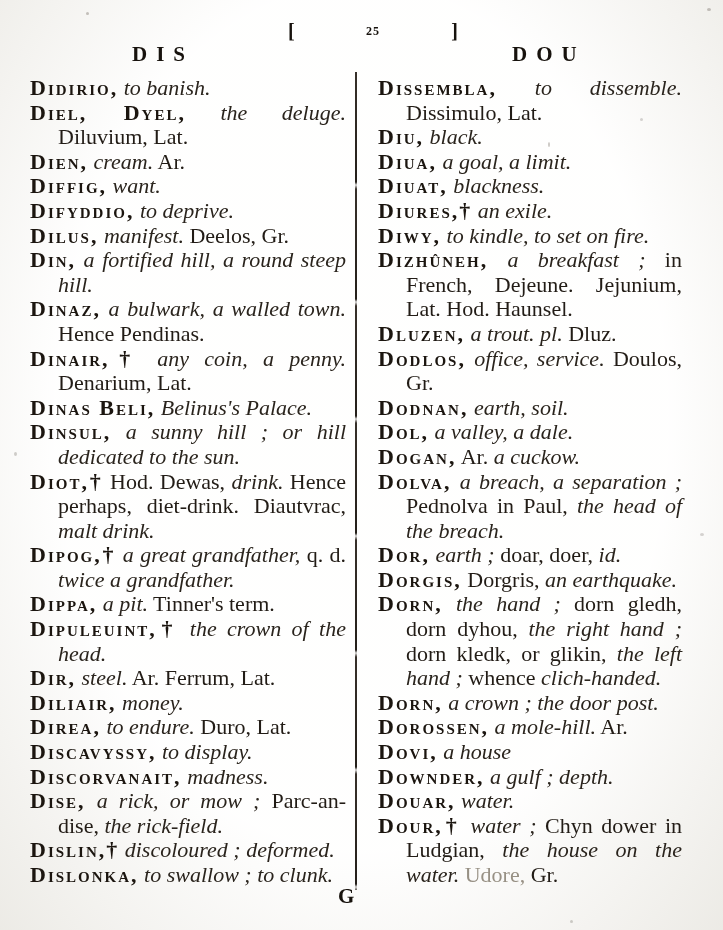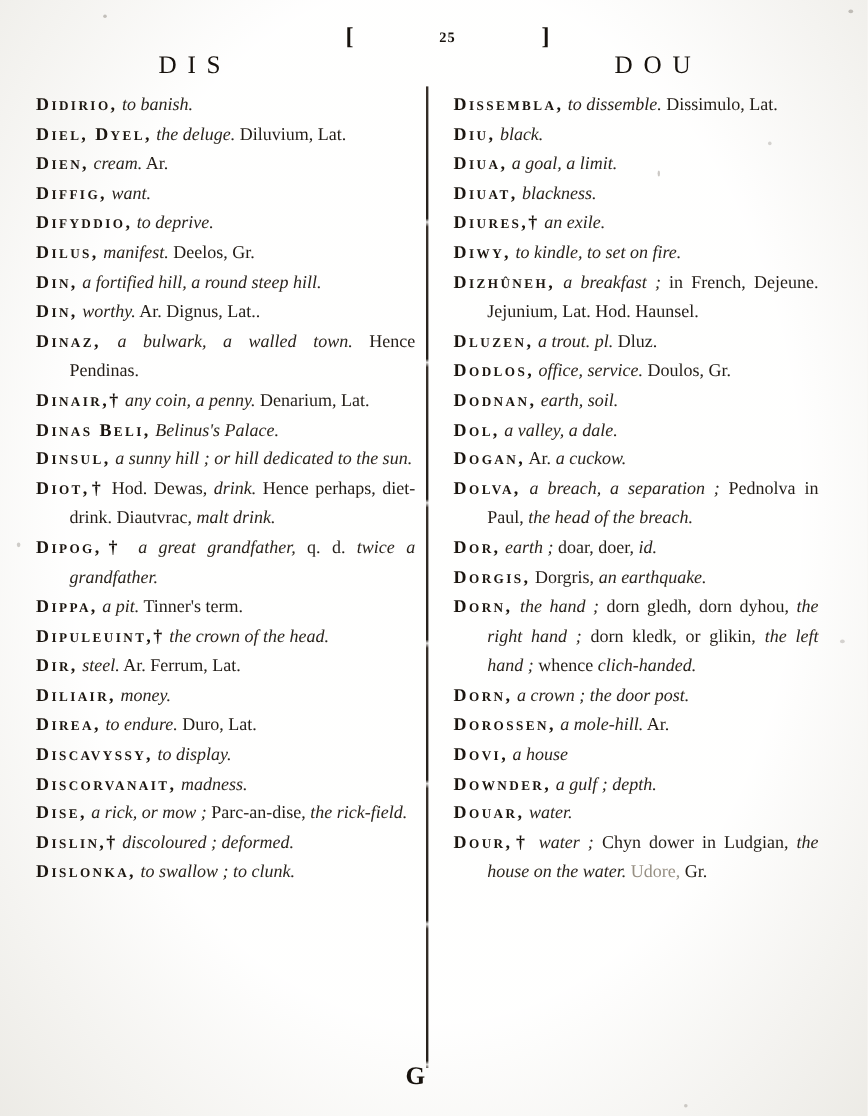--- a/index.html
+++ b/index.html
@@ -19,28 +19,28 @@
   }
   
   .folio{
     position:absolute;top:20px;left:288px;width:170px;
     display:flex;justify-content:space-between;align-items:center;
     font-size:20px;font-weight:bold;color:#17120d;
   }
   .folio .num{font-size:12px;letter-spacing:1px;}
   .colhead{
     position:absolute;top:42px;
-    font-size:21px;font-weight:normal;letter-spacing:9px;color:#17120d;
+    font-size:21px;font-weight:bold;letter-spacing:9px;color:#17120d;
   }
   .colhead.left{left:132px;}
   .colhead.right{left:512px;}
   
   .col{
     position:absolute;top:76px;
-    font-size:15px;line-height:24.6px;
+    font-size:22px;line-height:24.6px;
     text-align:justify;
   }
   .col.left{left:30px;width:316px;}
   .col.right{left:378px;width:304px;}
   .entry{
     margin:0;
     padding-left:28px;text-indent:-28px;
   }
   .seg-sc{
     font-variant:small-caps;
@@ -88,21 +88,20 @@
   <div class="rule"></div>
 
   <div class="col left">
       <p class="entry"><span class="seg-sc">Didirio,</span><span class="seg-it"> to banish.</span></p>
       <p class="entry"><span class="seg-sc">Diel, Dyel,</span><span class="seg-it"> the deluge.</span><span class="seg-rm"> Diluvium, Lat.</span></p>
       <p class="entry"><span class="seg-sc">Dien,</span><span class="seg-it"> cream.</span><span class="seg-rm"> Ar.</span></p>
       <p class="entry"><span class="seg-sc">Diffig,</span><span class="seg-it"> want.</span></p>
       <p class="entry"><span class="seg-sc">Difyddio,</span><span class="seg-it"> to deprive.</span></p>
       <p class="entry"><span class="seg-sc">Dilus,</span><span class="seg-it"> manifest.</span><span class="seg-rm"> Deelos, Gr.</span></p>
       <p class="entry"><span class="seg-sc">Din,</span><span class="seg-it"> a fortified hill, a round steep hill.</span></p>
-      <p class="entry"><span class="seg-sc">Din,</span><span class="seg-it"> worthy.</span><span class="seg-rm"> Ar. Dignus, Lat..</span></p>
       <p class="entry"><span class="seg-sc">Dinaz,</span><span class="seg-it"> a bulwark, a walled town.</span><span class="seg-rm"> Hence Pendinas.</span></p>
       <p class="entry"><span class="seg-sc">Dinair,†</span><span class="seg-it"> any coin, a penny.</span><span class="seg-rm"> Denarium, Lat.</span></p>
       <p class="entry"><span class="seg-sc">Dinas Beli,</span><span class="seg-it"> Belinus's Palace.</span></p>
       <p class="entry"><span class="seg-sc">Dinsul,</span><span class="seg-it"> a sunny hill ; or hill dedicated to the sun.</span></p>
       <p class="entry"><span class="seg-sc">Diot,†</span><span class="seg-rm"> Hod. Dewas,</span><span class="seg-it"> drink.</span><span class="seg-rm"> Hence perhaps, diet-drink. Diautvrac,</span><span class="seg-it"> malt drink.</span></p>
       <p class="entry"><span class="seg-sc">Dipog,†</span><span class="seg-it"> a great grandfather,</span><span class="seg-rm"> q. d.</span><span class="seg-it"> twice a grandfather.</span></p>
       <p class="entry"><span class="seg-sc">Dippa,</span><span class="seg-it"> a pit.</span><span class="seg-rm"> Tinner's term.</span></p>
       <p class="entry"><span class="seg-sc">Dipuleuint,†</span><span class="seg-it"> the crown of the head.</span></p>
       <p class="entry"><span class="seg-sc">Dir,</span><span class="seg-it"> steel.</span><span class="seg-rm"> Ar. Ferrum, Lat.</span></p>
       <p class="entry"><span class="seg-sc">Diliair,</span><span class="seg-it"> money.</span></p>

